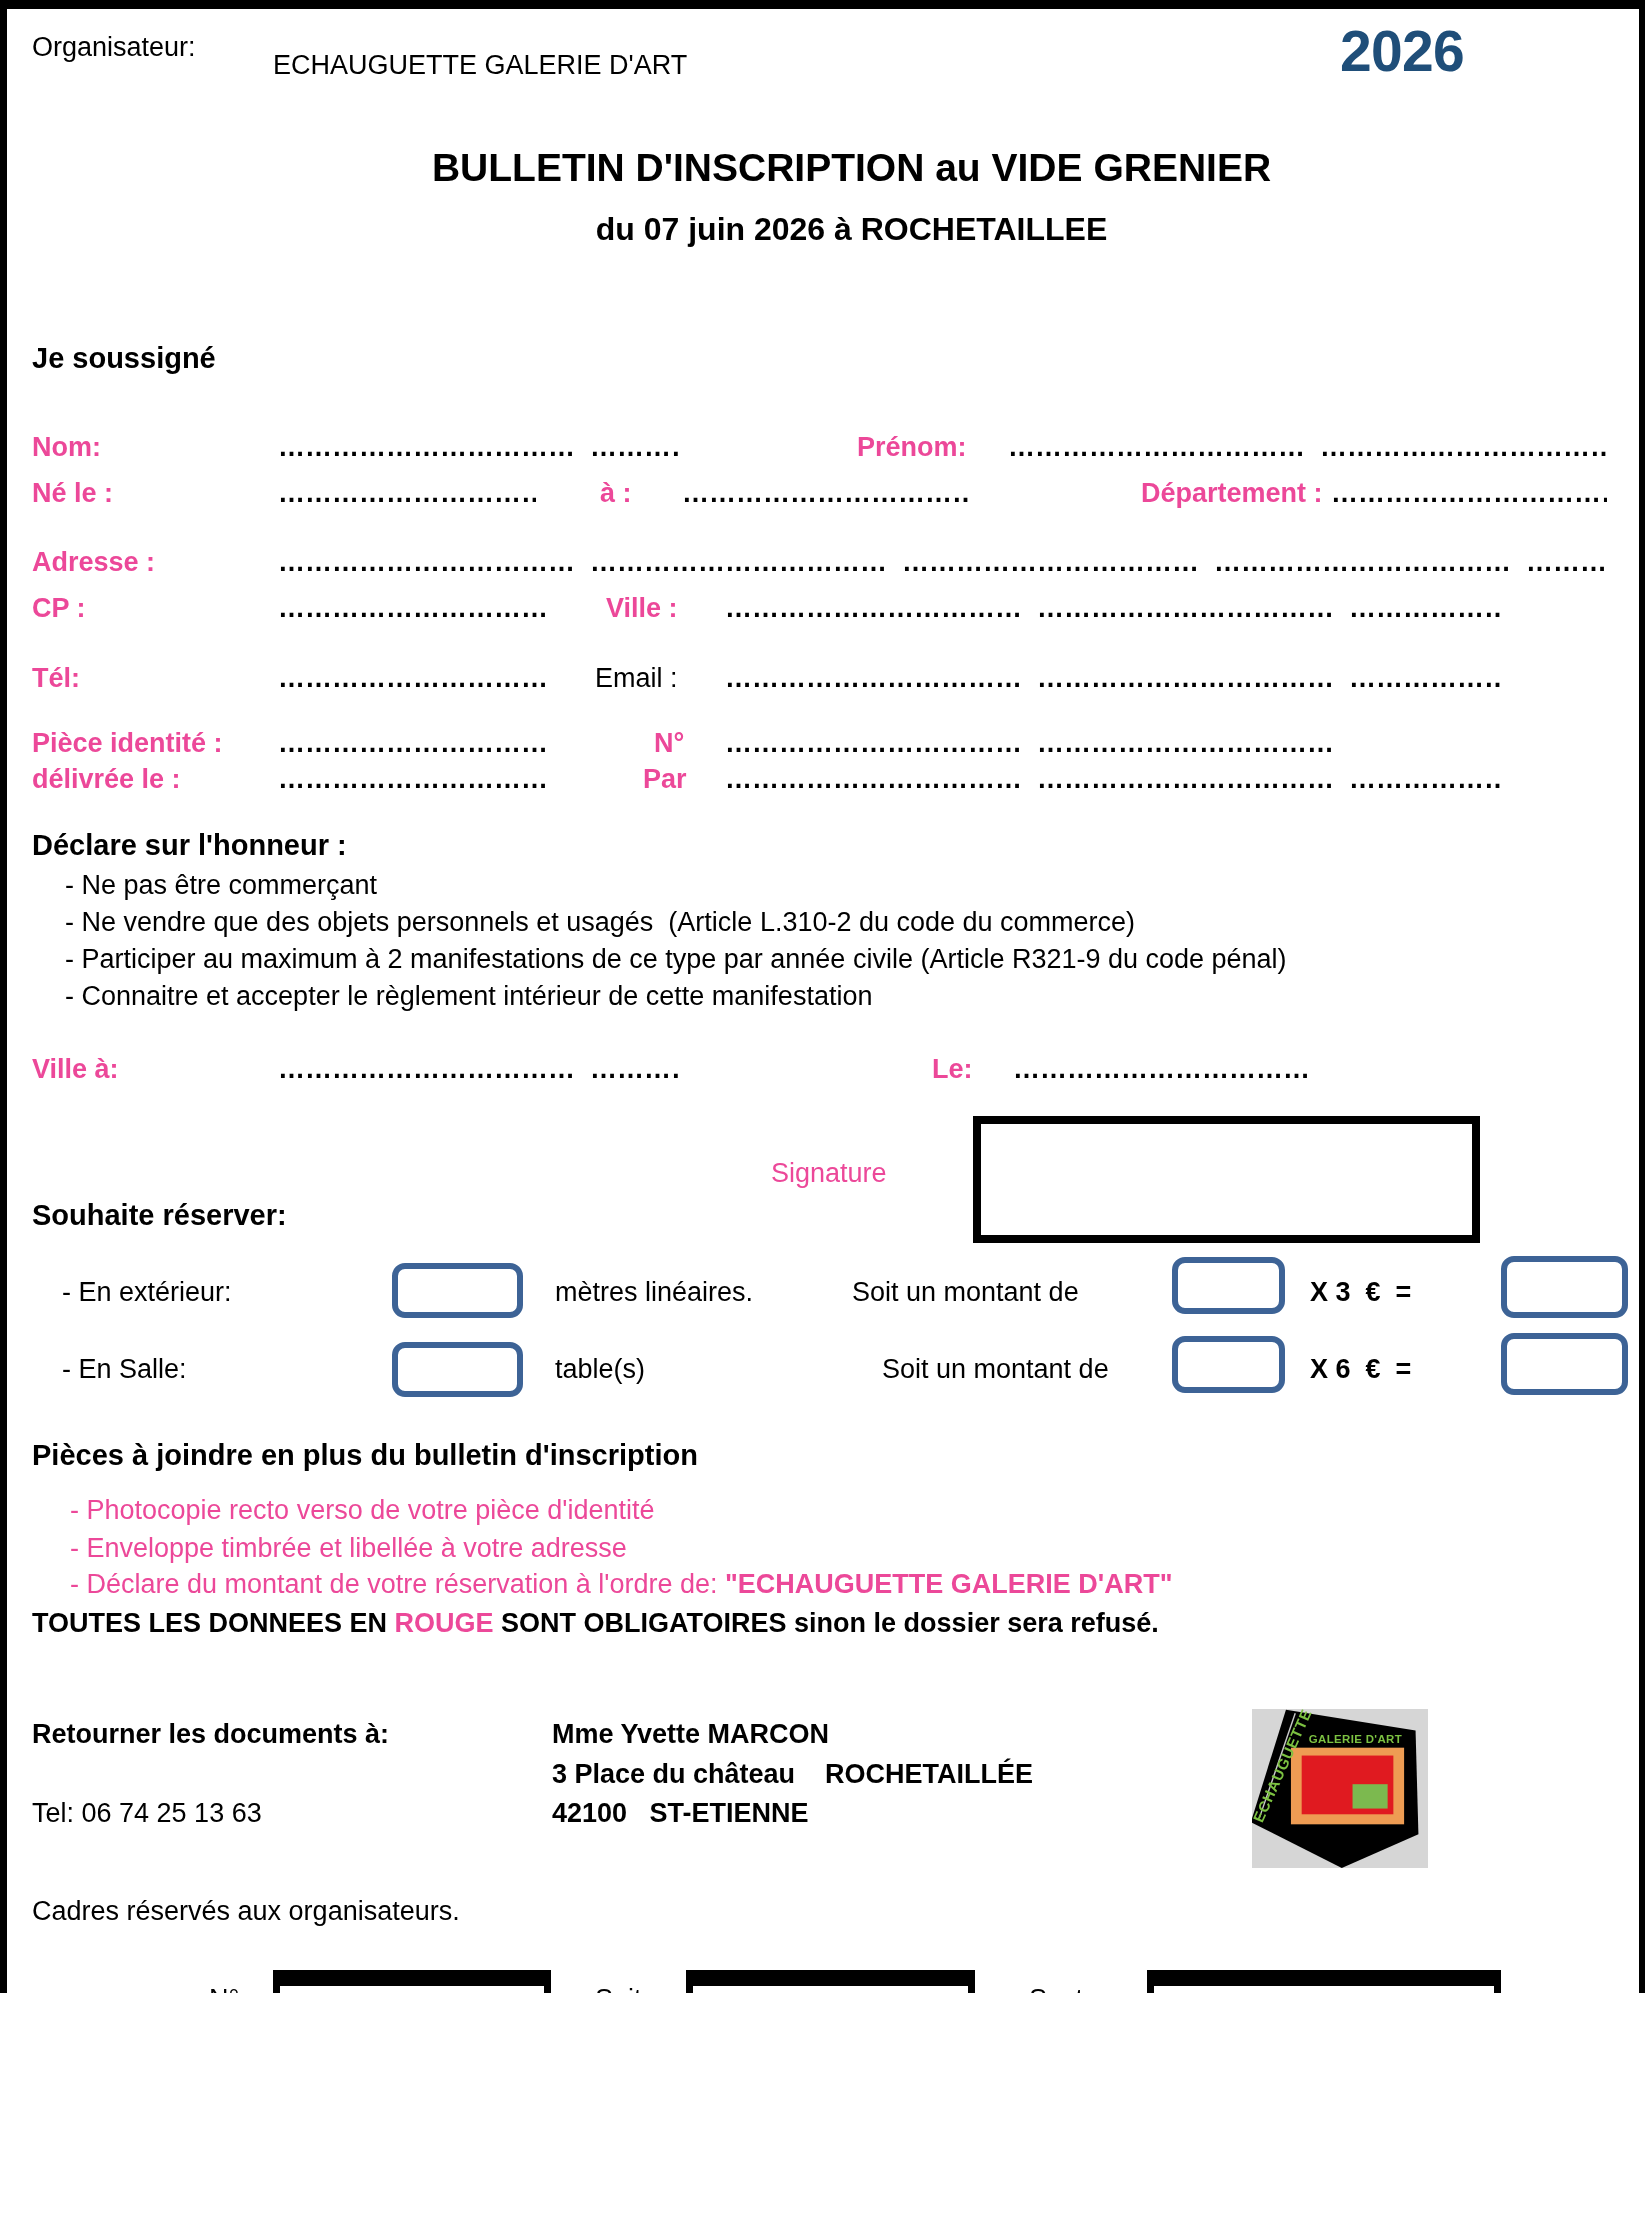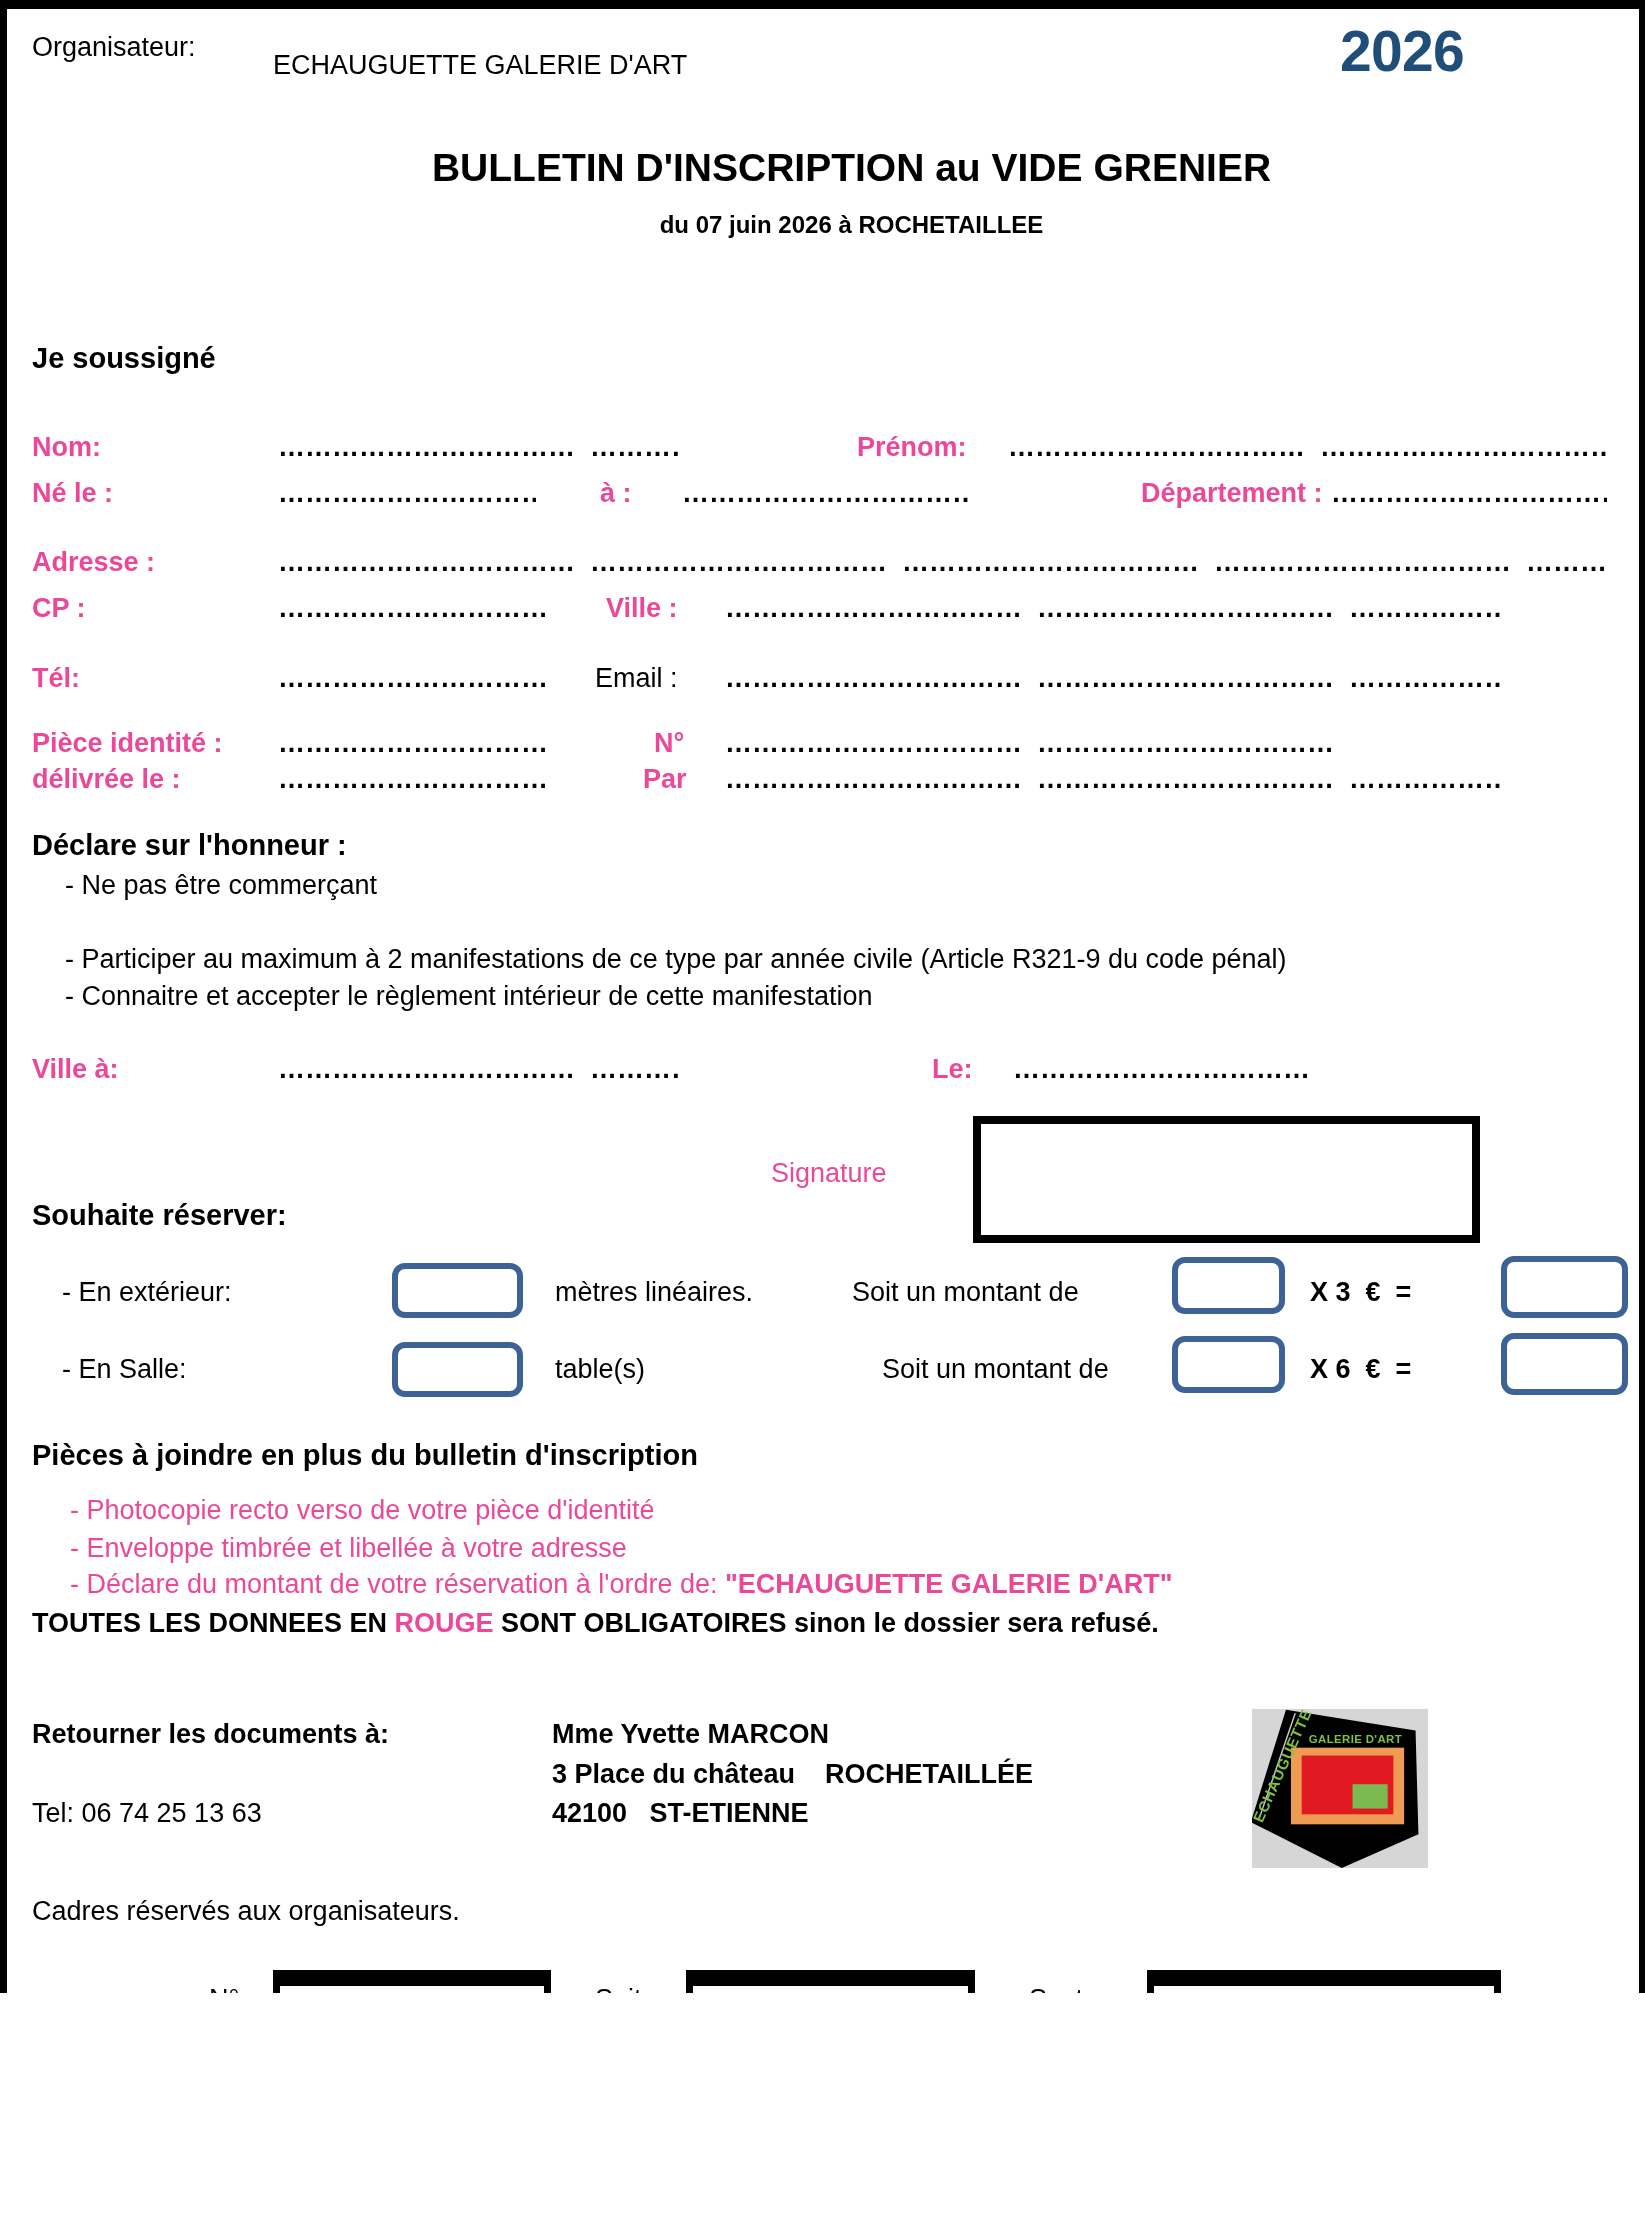--- a/index.html
+++ b/index.html
@@ -5,21 +5,21 @@
   * { margin:0; padding:0; box-sizing:border-box; }
   body { background:#ffffff; font-family:"Liberation Sans", sans-serif; color:#000; }
   .page { position:relative; width:1646px; height:1993px; background:#fff; overflow:hidden; }
   .frame { position:absolute; left:0; top:0; width:1646px; height:2095px;
            border:7.2px solid #000; border-top-width:9.3px; border-bottom-width:10.8px; }
   .abs { position:absolute; white-space:pre; font-size:27px; line-height:1.15; }
   .b { font-weight:bold; }
   .red { color:#ec4899; }
   .blue { color:#1F4E79; }
   .t40 { font-size:29px; }
-  .t44 { font-size:24px; }
+  .t44 { font-size:32px; }
   .t54 { font-size:39px; }
   .t80 { font-size:57px; letter-spacing:-0.7px; }
   .center { text-align:center; }
   .dots { overflow:hidden; font-weight:bold; letter-spacing:0px; }
   .sigbox { position:absolute; border:8.6px solid #000; background:#fff; }
   .bluebox { position:absolute; border:6.5px solid #3D6396; border-radius:13px; background:#fff; }
   .blackbox { position:absolute; border:7.2px solid #000; border-top-width:16px; border-bottom-width:16px; background:#fff; }
   .logo { position:absolute; left:1252px; top:1709px; width:176px; height:159px; background:#d6d6d6; overflow:hidden; }
 </style>
 </head>
@@ -67,20 +67,21 @@
   <span class="abs red b" style="left:654px; top:728px;">N°</span>
   <span class="abs dots" style="left:725px; top:728px; width:613px;">……………………………  ……………………………  ……………………………  ……………………………  ……………………………  ……………………………  ……………………………</span>
 
   <span class="abs red b" style="left:32px; top:764px;">délivrée le :</span>
   <span class="abs dots" style="left:278px; top:764px; width:267px;">……………………………  ……………………………  ……………………………  ……………………………  ……………………………  ……………………………  ……………………………</span>
   <span class="abs red b" style="left:643px; top:764px;">Par</span>
   <span class="abs dots" style="left:725px; top:764px; width:775px;">……………………………  ……………………………  ……………………………  ……………………………  ……………………………  ……………………………  ……………………………</span>
 
   <span class="abs b t40" style="left:32px; top:829px;">Déclare sur l'honneur :</span>
   <span class="abs" style="left:65px; top:870px;">- Ne pas être commerçant</span>
+  <span class="abs" style="left:65px; top:907px;">- Ne vendre que des objets personnels et usagés  (Article L.310-2 du code du commerce)</span>
   <span class="abs" style="left:65px; top:944px;">- Participer au maximum à 2 manifestations de ce type par année civile (Article R321-9 du code pénal)</span>
   <span class="abs" style="left:65px; top:981px;">- Connaitre et accepter le règlement intérieur de cette manifestation</span>
 
   <span class="abs red b" style="left:32px; top:1054px;">Ville à:</span>
   <span class="abs dots" style="left:278px; top:1054px; width:402px;">……………………………  ……………………………  ……………………………  ……………………………  ……………………………  ……………………………  ……………………………</span>
   <span class="abs red b" style="left:932px; top:1054px;">Le:</span>
   <span class="abs dots" style="left:1013px; top:1054px; width:294px;">……………………………  ……………………………  ……………………………  ……………………………  ……………………………  ……………………………  ……………………………</span>
 
   <span class="abs red" style="left:771px; top:1158px;">Signature</span>
   <div class="sigbox" style="left:973px; top:1116px; width:507px; height:127px;"></div>

